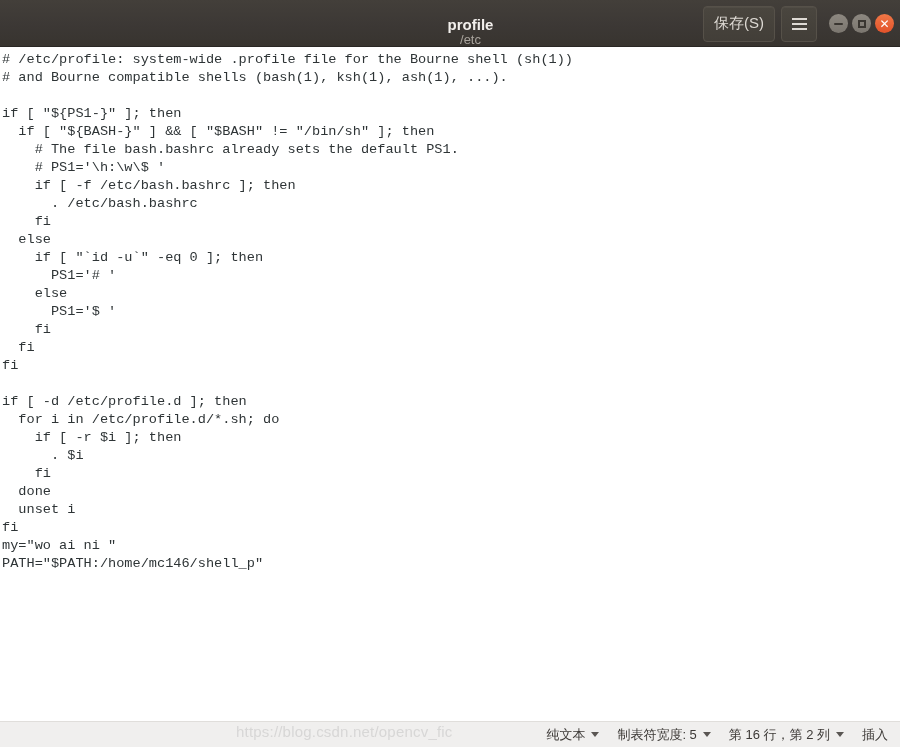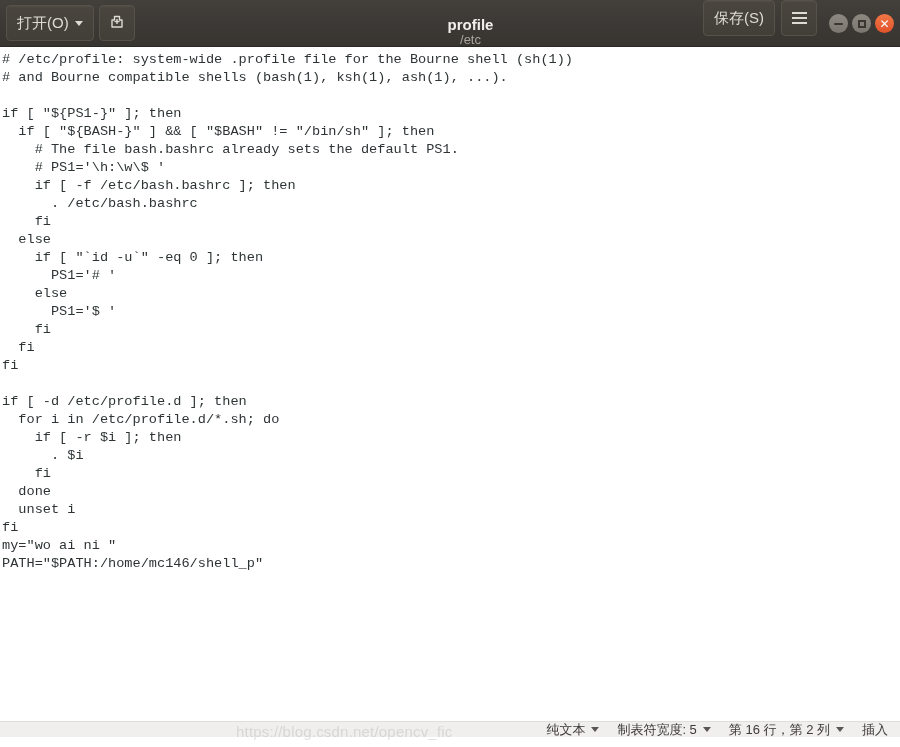--- a/index.html
+++ b/index.html
@@ -32,20 +32,21 @@
     align-items: center;
     gap: 5px;
     z-index: 2;
   }
   .tb-right {
     position: absolute;
     right: 6px;
     top: 0;
     height: 47px;
     display: flex;
+    align-items: center;
     gap: 6px;
     z-index: 2;
   }
   .tb-btn {
     height: 36px;
     box-sizing: border-box;
     background: linear-gradient(to bottom, #4a463f 0%, #423e38 100%);
     border: 1px solid #565149;
     border-radius: 4px;
     color: #dedad4;
@@ -146,21 +147,21 @@
     font-size: 13.6px;
     line-height: 18px;
     color: #2e3436;
     white-space: pre;
     tab-size: 8;
   }
 
   
   .statusbar {
     position: relative;
-    height: 16px;
+    height: 26px;
     background: #f0efee;
     border-top: 1px solid #e0dedb;
     display: flex;
     align-items: center;
     justify-content: flex-end;
     gap: 18px;
     padding-right: 12px;
     box-sizing: border-box;
     font-size: 13px;
     color: #3d3a37;
@@ -190,35 +191,20 @@
     letter-spacing: 0.2px;
     pointer-events: none;
     white-space: nowrap;
   }
 </style>
 </head>
 <body>
 
 <div class="titlebar">
 
-  <div class="tb-left">
-    <div class="tb-btn">
-      <span>打开(O)</span>
-      <span class="caret"></span>
-    </div>
-    <div class="tb-btn icononly">
-      <span>
-        <svg width="18" height="18" viewBox="0 0 18 18" aria-hidden="true">
-          <path d="M4 7 L4 14 L14 14 L14 7 L11.5 7 L11.5 3.5 L6.5 3.5 L6.5 7 Z" fill="none" stroke="#dedad4" stroke-width="1.4" stroke-linejoin="round"></path>
-          <line x1="9" y1="6" x2="9" y2="11" stroke="#dedad4" stroke-width="1.4"></line>
-          <line x1="6.5" y1="8.5" x2="11.5" y2="8.5" stroke="#dedad4" stroke-width="1.4"></line>
-        </svg>
-      </span>
-    </div>
-  </div>
 
   <div class="title-block">
     <div class="title-main">profile</div>
     <div class="title-sub">/etc</div>
   </div>
 
   <div class="tb-right">
     <div class="tb-btn">
       <span>保存(S)</span>
     </div>

